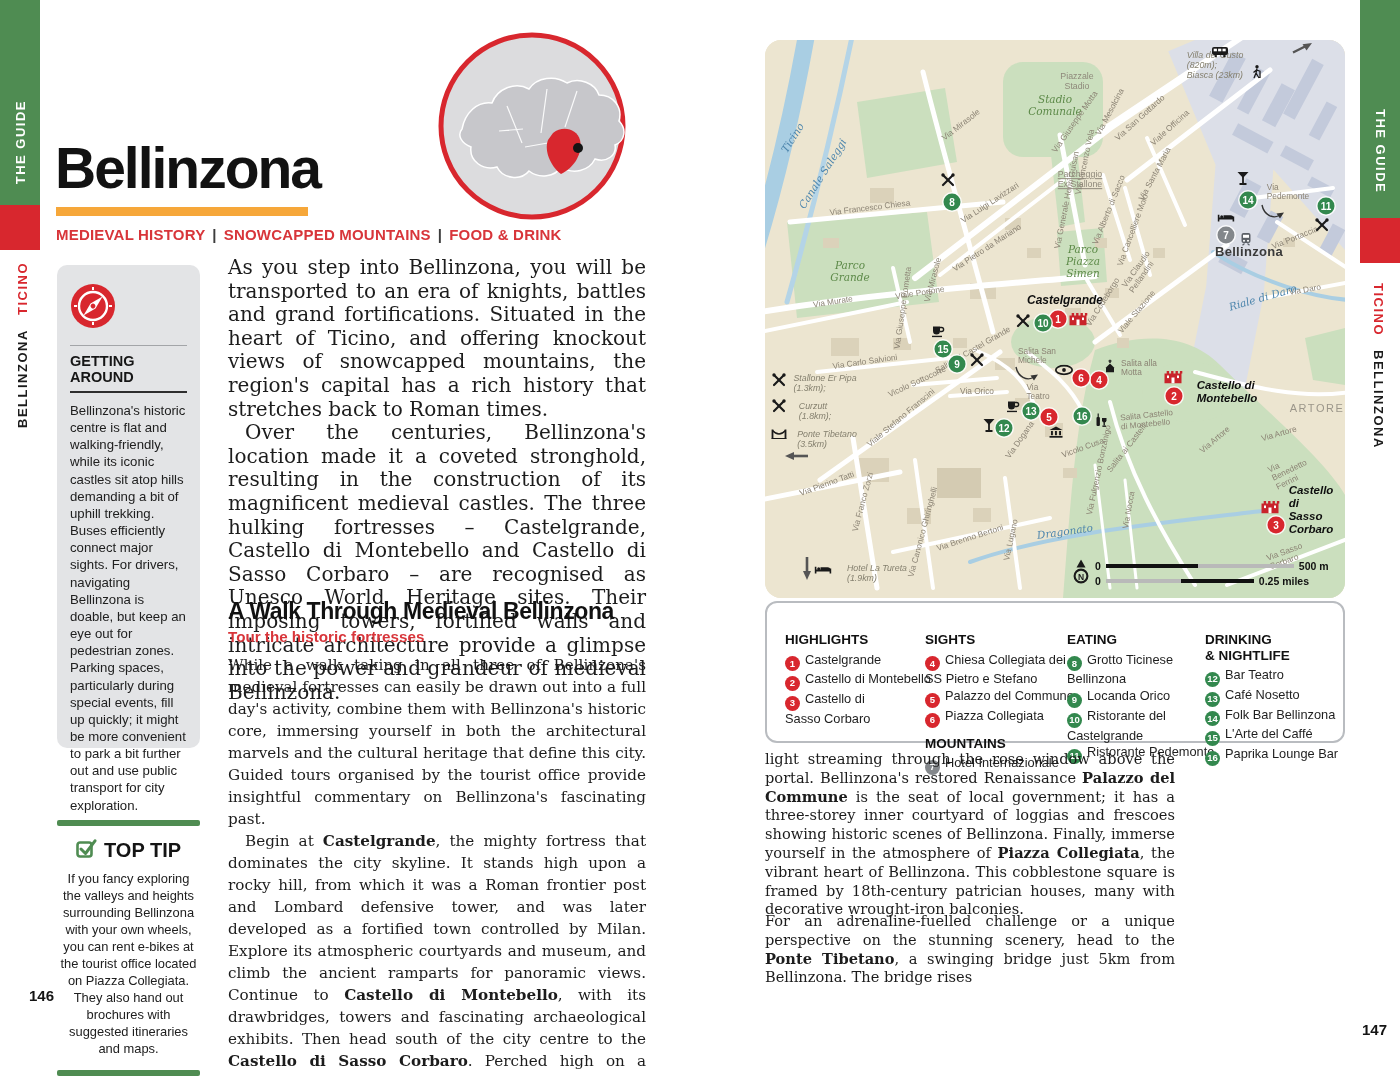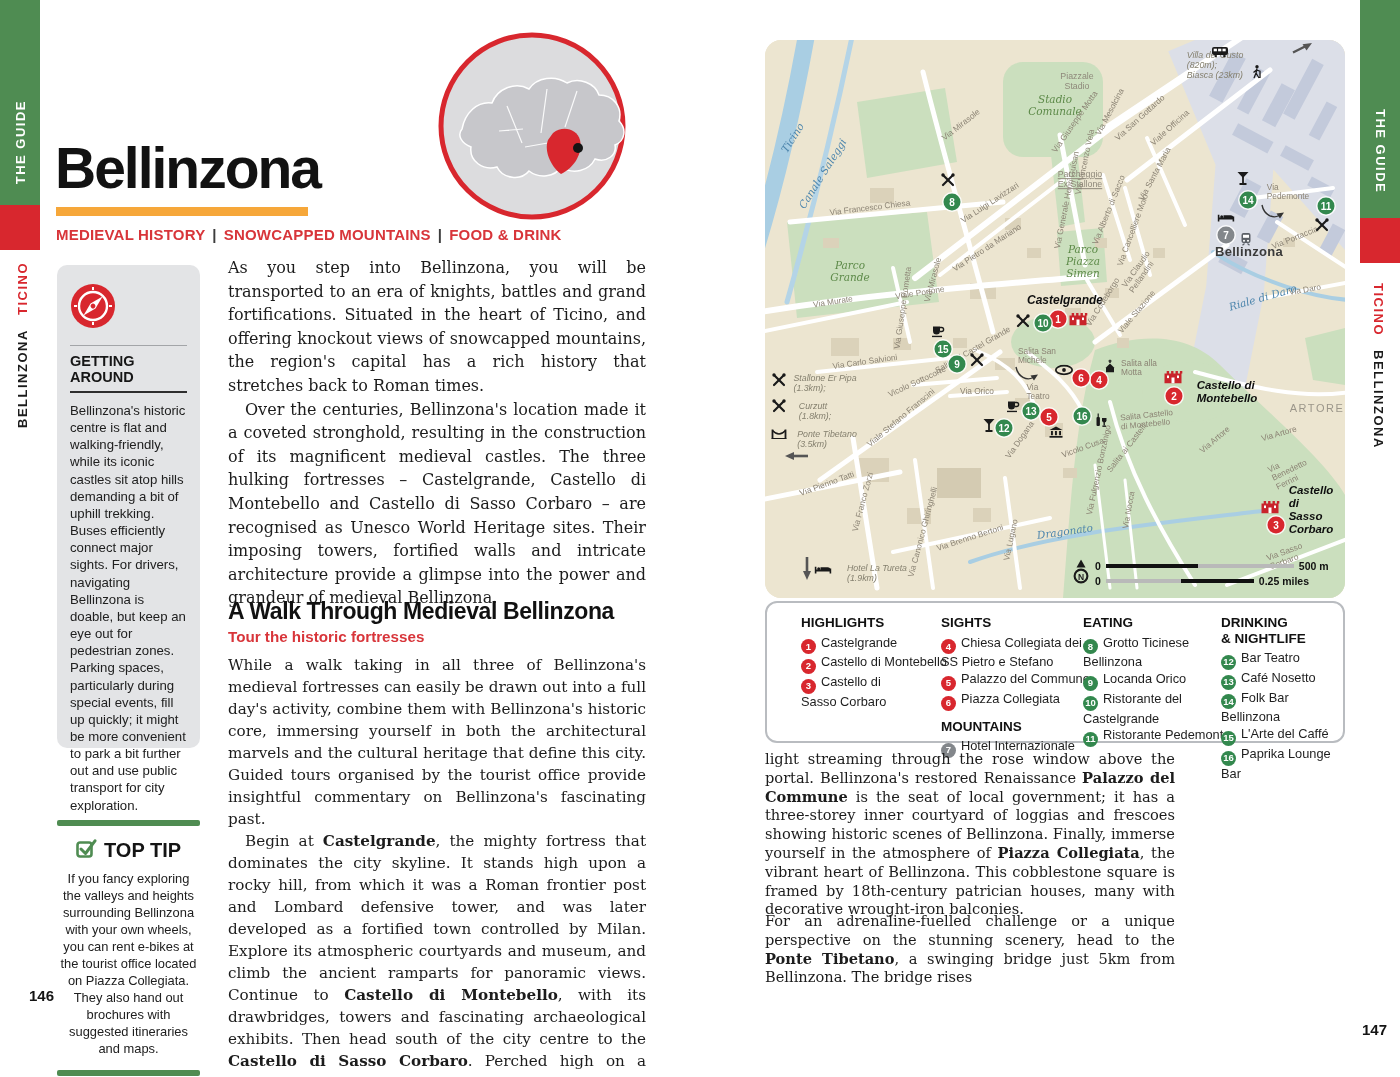--- a/index.html
+++ b/index.html
@@ -36,21 +36,21 @@
   .tip-rule{height:6px;background:#4f8c52;border-radius:2px;}
   .tip-head{display:flex;align-items:center;justify-content:center;gap:7px;margin:13px 0 8px 0;}
   .tip-title{font-size:20px;font-weight:bold;color:#141414;}
   .tip-body{font-size:12.9px;line-height:1.32;text-align:center;color:#202020;margin-bottom:13px;}
 
   .pagenum{position:absolute;font-size:15px;font-weight:bold;color:#141414;}
 
   
   .col{position:absolute;}
   .serifp{font-family:"DejaVu Serif",serif;text-align:justify;margin:0;color:#1c1c1c;}
-  .col-left .serifp{font-size:16px;line-height:23.6px;}
+  .col-left .serifp{font-size:20px;line-height:23.6px;}
   .col-left .walkp{font-size:15.2px;line-height:22px;}
   .col-right .serifp{font-size:14.6px;line-height:18.8px;}
   .indent{text-indent:17px;}
   .h2{font-family:"Liberation Sans",sans-serif;font-size:23px;font-weight:bold;letter-spacing:-0.4px;color:#111;margin:0 0 3px 0;}
   .redsub{font-size:15.2px;font-weight:bold;color:#d8353a;margin:0 0 9px 0;}
   .b{font-weight:bold;}
 
   
   .map{position:absolute;left:765px;top:40px;width:580px;height:558px;border-radius:16px;overflow:hidden;background:#ece5d0;}
   .map svg.bg{position:absolute;left:0;top:0;}
@@ -71,21 +71,21 @@
   .micon{position:absolute;z-index:3;transform:translate(-50%,-50%);line-height:0;}
   .scale{position:absolute;left:330px;top:520px;z-index:4;}
   .srow{display:flex;align-items:center;gap:5px;font-size:10.5px;font-weight:bold;color:#111;margin-bottom:3px;}
   .sbar{display:flex;height:3.5px;}
   .sbar i{display:block;height:3.5px;}
   .sb-k{background:#111;} .sb-g{background:#b9b9b9;}
 
   
   .legend{position:absolute;left:765px;top:601px;width:580px;height:142px;background:#fff;border:2px solid #b9bcc0;
           border-radius:12px;box-sizing:border-box;}
-  .lg-col{position:absolute;top:12px;margin-left:16px;}
+  .lg-col{position:absolute;top:29px;}
   .lg-h{font-size:13.5px;font-weight:bold;color:#111;line-height:1.15;margin-bottom:4px;}
   .lg-sec{margin-bottom:2px;}
   .lg-sec + .lg-sec{margin-top:8px;}
   .lg-item{font-size:12.8px;line-height:16.6px;color:#1e1e1e;}
   .lg-n{display:inline-flex;width:15px;height:15px;border-radius:50%;align-items:center;justify-content:center;
         color:#fff;font-size:9.5px;font-weight:bold;margin-right:5px;vertical-align:-3px;}
   .lg-n.red{background:#d8272e;} .lg-n.green{background:#33884e;} .lg-n.gray{background:#83878b;}
 </style>
 </head>
 <body>

